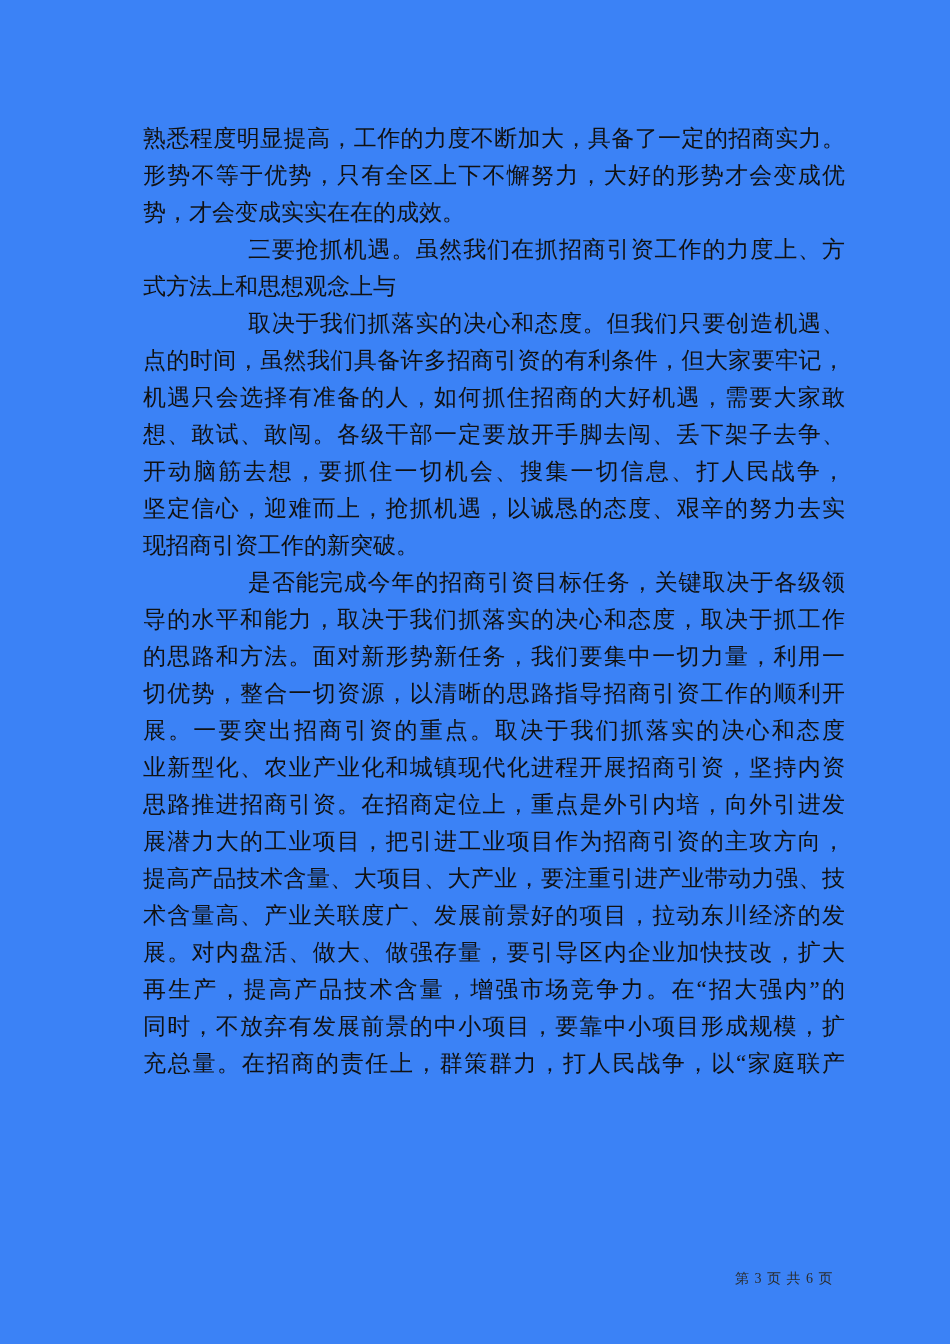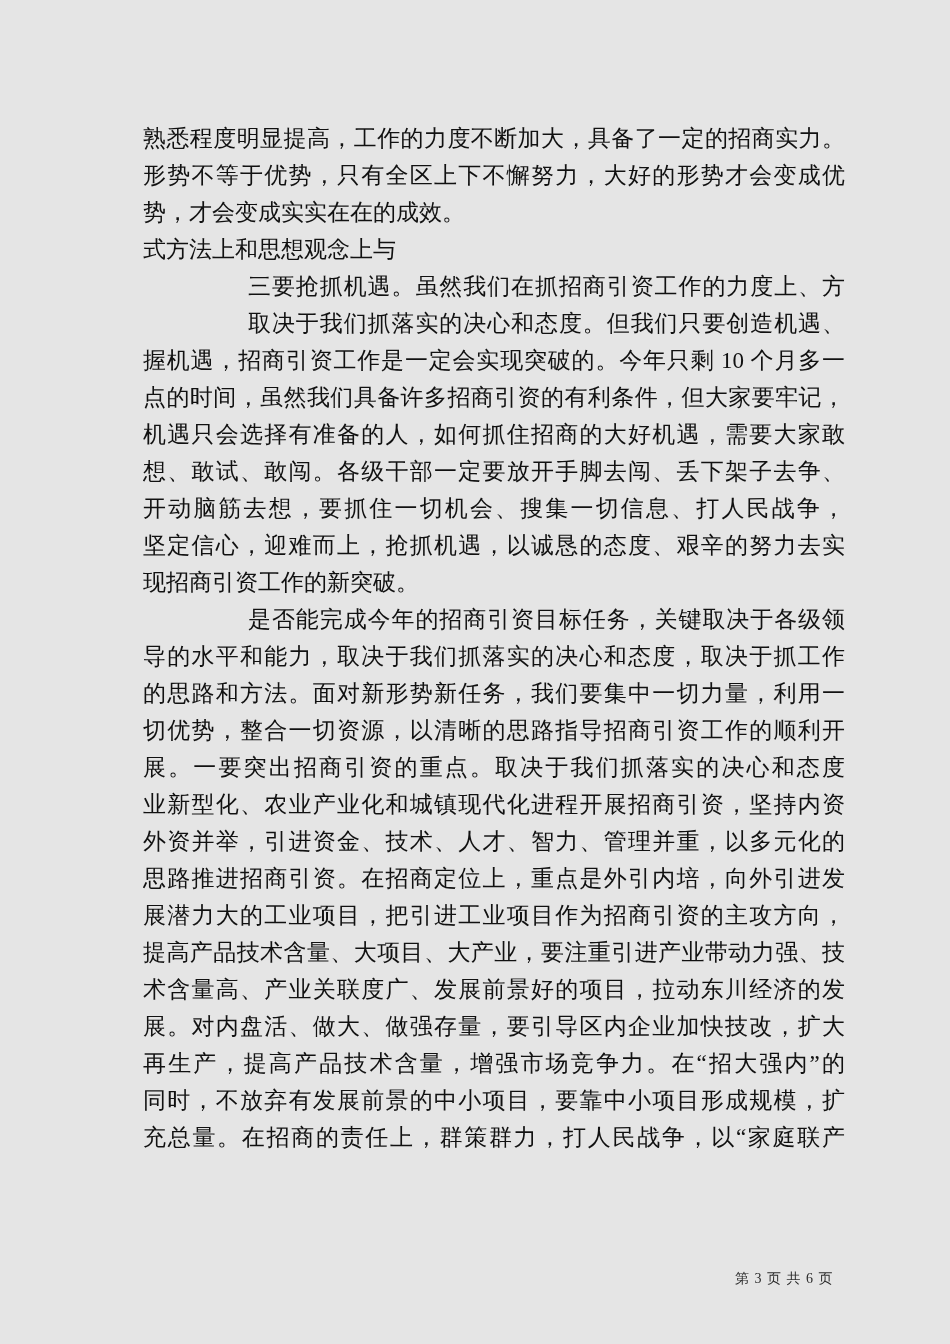--- a/index.html
+++ b/index.html
@@ -7,21 +7,21 @@
     padding: 0;
     width: 950px;
     height: 1344px;
     background: #ffffff;
     font-family: "Liberation Serif", "DejaVu Serif", serif;
   }
   .page {
     position: relative;
     width: 950px;
     height: 1344px;
-    background: #e5e5e5;
+    background: #3b82f6;
     overflow: hidden;
   }
   .text-block {
     position: absolute;
     left: 143px;
     top: 120px;
     width: 702px;
     color: #111111;
     font-size: 23px;
     line-height: 37px;
@@ -50,37 +50,35 @@
   }
 </style>
 </head>
 <body>
 
 <div class="page">
   <div class="text-block" id="text-block">
       <div class="line fill">熟悉程度明显提高，工作的力度不断加大，具备了一定的招商实力。</div>
       <div class="line fill">形势不等于优势，只有全区上下不懈努力，大好的形势才会变成优</div>
       <div class="line">势，才会变成实实在在的成效。</div>
+      <div class="line indent fill">三要抢抓机遇。虽然我们在抓招商引资工作的力度上、方</div>
       <div class="line">式方法上和思想观念上与</div>
-      <div class="line indent fill">三要抢抓机遇。虽然我们在抓招商引资工作的力度上、方</div>
       <div class="line indent fill">取决于我们抓落实的决心和态度。但我们只要创造机遇、把</div>
-      <div class="line fill">握机遇，招商引资工作是一定会实现突破的。今年只剩 10 个月多一</div>
       <div class="line fill">点的时间，虽然我们具备许多招商引资的有利条件，但大家要牢记，</div>
       <div class="line fill">机遇只会选择有准备的人，如何抓住招商的大好机遇，需要大家敢</div>
       <div class="line fill">想、敢试、敢闯。各级干部一定要放开手脚去闯、丢下架子去争、</div>
       <div class="line fill">开动脑筋去想，要抓住一切机会、搜集一切信息、打人民战争，</div>
       <div class="line fill">坚定信心，迎难而上，抢抓机遇，以诚恳的态度、艰辛的努力去实</div>
       <div class="line">现招商引资工作的新突破。</div>
       <div class="line indent fill">是否能完成今年的招商引资目标任务，关键取决于各级领</div>
       <div class="line fill">导的水平和能力，取决于我们抓落实的决心和态度，取决于抓工作</div>
       <div class="line fill">的思路和方法。面对新形势新任务，我们要集中一切力量，利用一</div>
       <div class="line fill">切优势，整合一切资源，以清晰的思路指导招商引资工作的顺利开</div>
       <div class="line fill">展。一要突出招商引资的重点。取决于我们抓落实的决心和态度</div>
       <div class="line fill">业新型化、农业产业化和城镇现代化进程开展招商引资，坚持内资</div>
-      <div class="line fill">外资并举，引进资金、技术、人才、智力、管理并重，以多元化的</div>
       <div class="line fill">思路推进招商引资。在招商定位上，重点是外引内培，向外引进发</div>
       <div class="line fill">展潜力大的工业项目，把引进工业项目作为招商引资的主攻方向，</div>
       <div class="line fill">提高产品技术含量、大项目、大产业，要注重引进产业带动力强、技</div>
       <div class="line fill">术含量高、产业关联度广、发展前景好的项目，拉动东川经济的发</div>
       <div class="line fill">展。对内盘活、做大、做强存量，要引导区内企业加快技改，扩大</div>
       <div class="line fill">再生产，提高产品技术含量，增强市场竞争力。在“招大强内”的</div>
       <div class="line fill">同时，不放弃有发展前景的中小项目，要靠中小项目形成规模，扩</div>
       <div class="line fill">充总量。在招商的责任上，群策群力，打人民战争，以“家庭联产</div>
     </div>
   <div class="footer">

